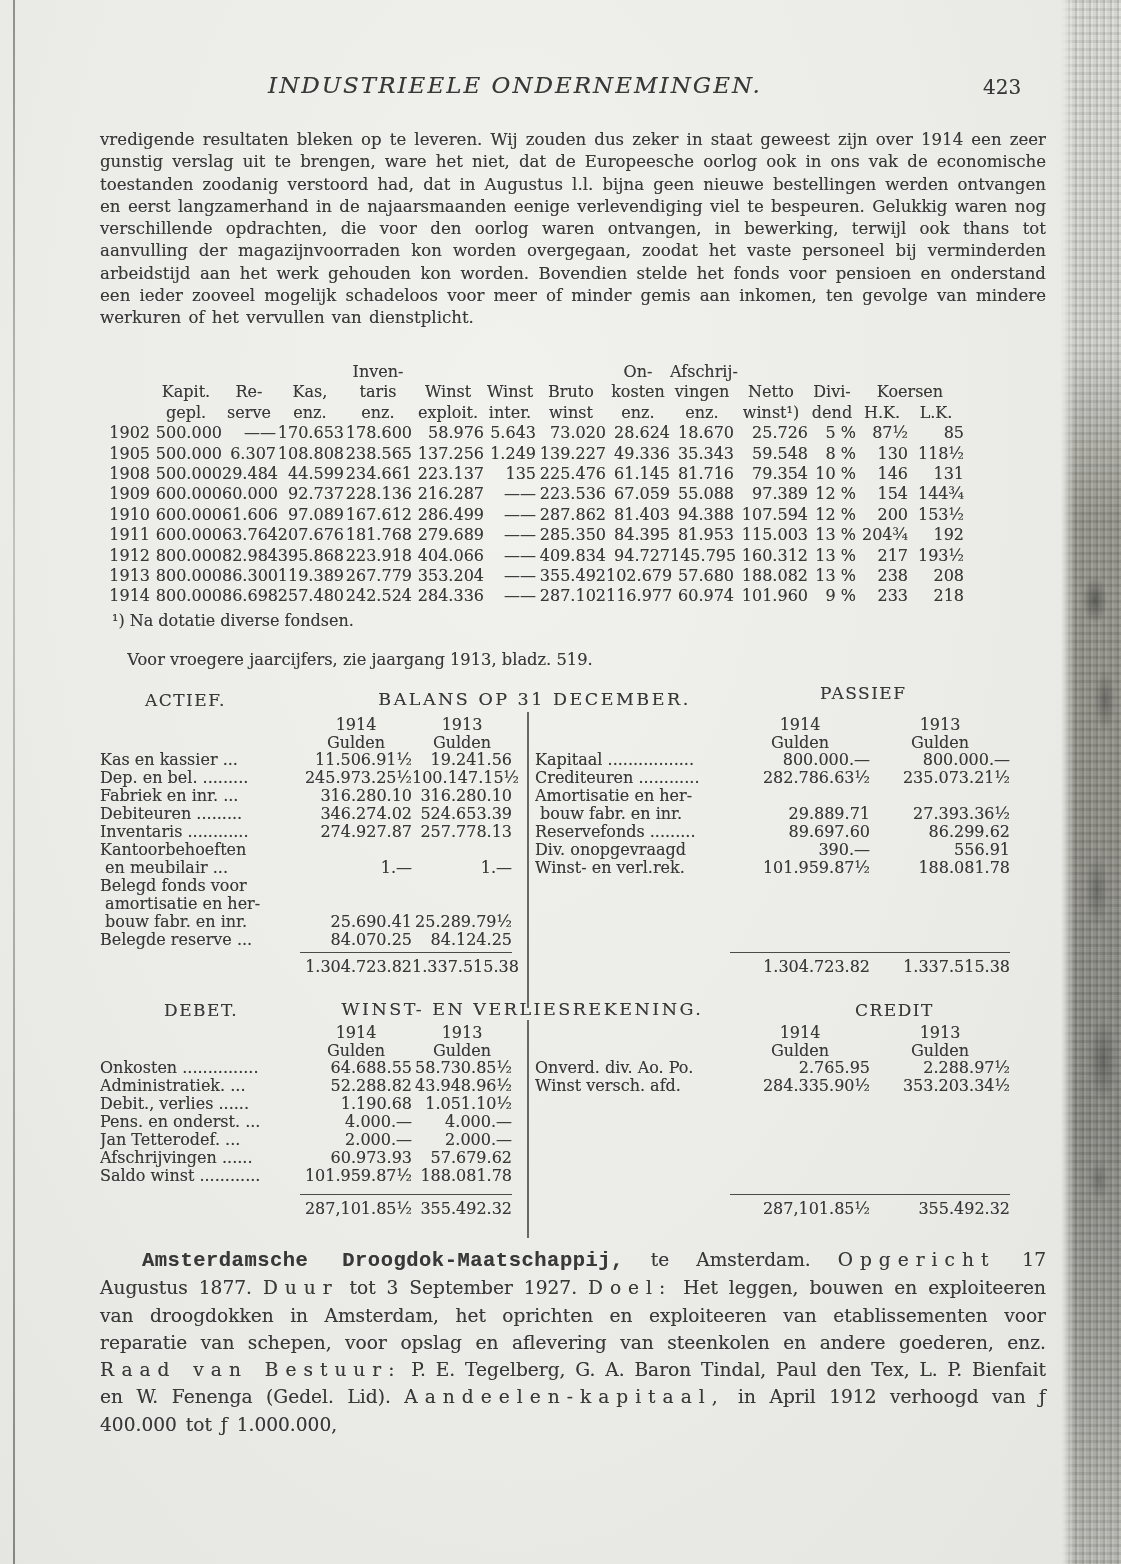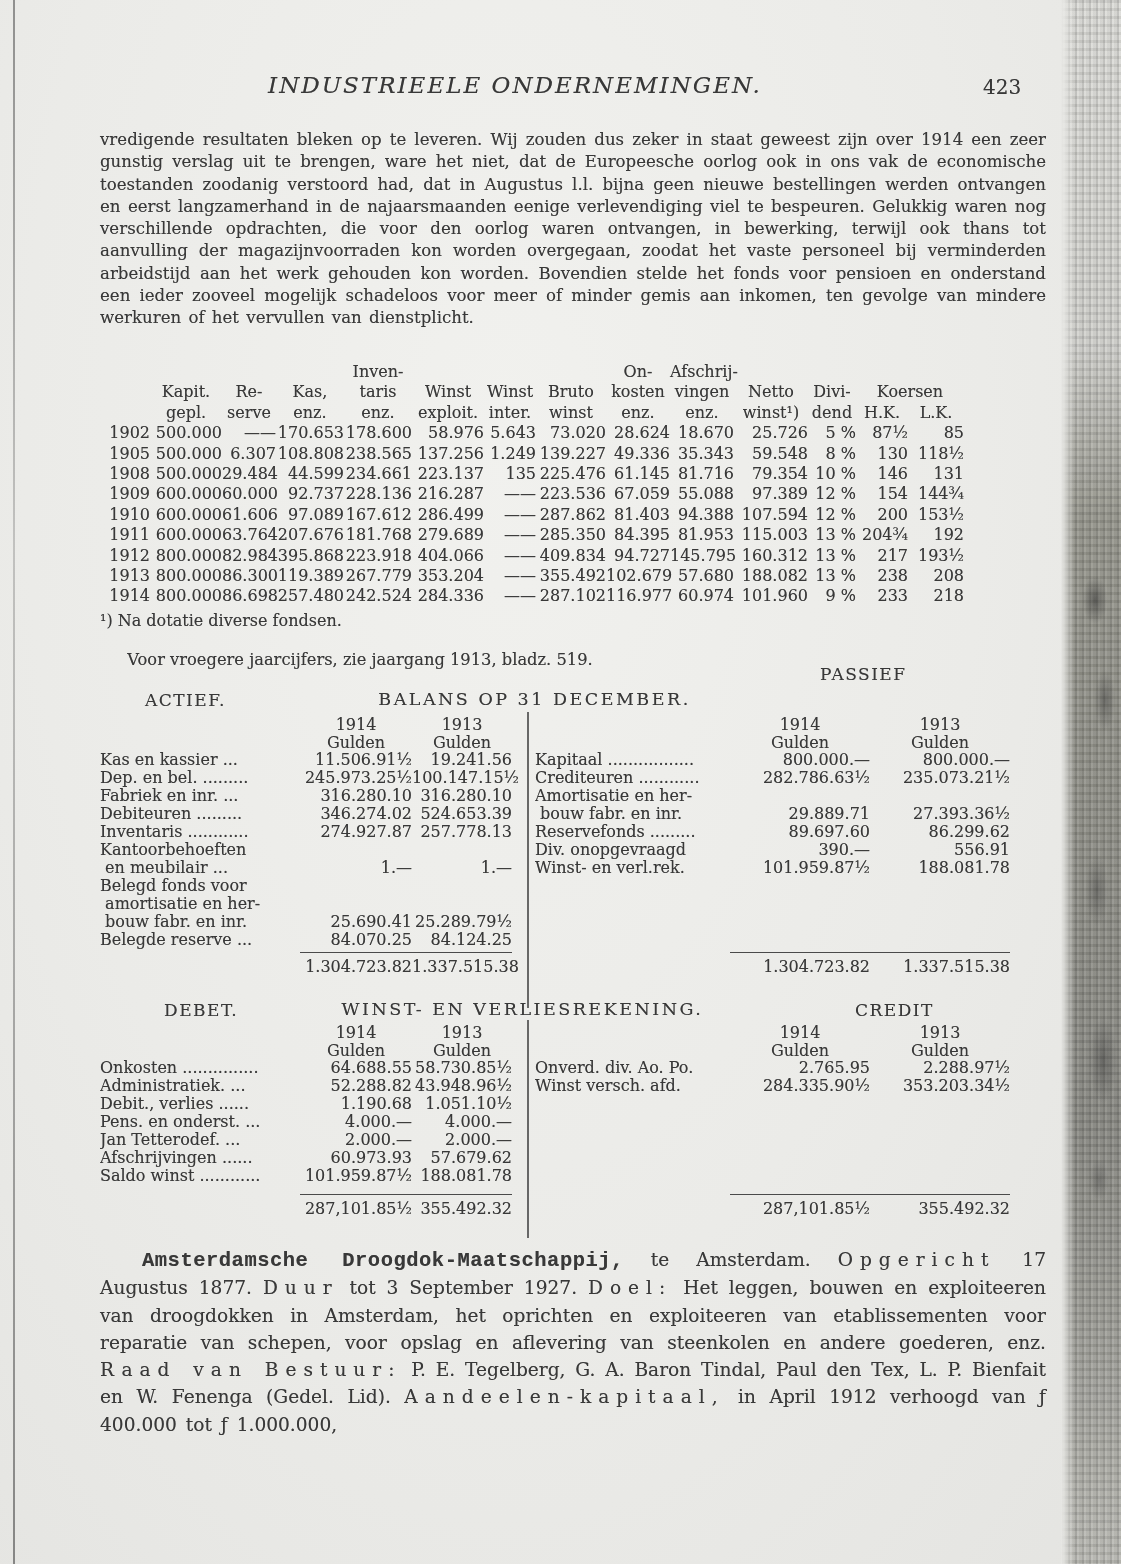--- a/index.html
+++ b/index.html
@@ -35,21 +35,21 @@
   
   .intro{position:absolute; left:100px; top:129px; width:946px; margin:0;
     font-size:16.6px; line-height:22.25px; text-align:justify; word-spacing:2px;}
   
   .yt{position:absolute; left:104px; top:362px; width:870px;}
   .yt table{border-collapse:collapse; table-layout:fixed; width:860px;}
   .yt th,.yt td{padding:0; font-weight:normal; font-size:16px; line-height:20.4px;
     white-space:nowrap; text-align:right;}
   .yt thead th{text-align:center;}
   .yt td:first-child{text-align:right; padding-left:4px;margin-top:12px;}
-  .footnote{position:absolute; left:100px; top:611px; margin:0; font-size:16px;}
+  .footnote{position:absolute; left:112px; top:611px; margin:0; font-size:16px;}
   .note-line{position:absolute; left:60px; top:650px; width:600px; margin:0;
     text-align:center; font-size:16.3px;}
   
   .sec-title{font-size:17.5px; letter-spacing:2.5px; white-space:nowrap;}
   .side-label{font-size:17px; letter-spacing:1.5px; white-space:nowrap;}
   
   .finhalf{position:absolute; font-size:16px;}
   .frow{display:flex; line-height:18px;}
   .flabel{flex:1; white-space:pre; overflow:hidden;}
   .fv{text-align:right; white-space:pre;}
@@ -292,21 +292,21 @@
           </tr>
         </tbody>
     </table>
   </div>
 
   <p class="footnote">¹) Na dotatie diverse fondsen.</p>
   <p class="note-line">Voor vroegere jaarcijfers, zie jaargang 1913, bladz. 519.</p>
 
   <div class="abs side-label" style="left:145px; top:690px;">ACTIEF.</div>
   <div class="abs sec-title" style="left:112px; top:689px; width:845px; text-align:center;">BALANS OP 31 DECEMBER.</div>
-  <div class="abs side-label" style="left:820px; top:664px;">PASSIEF</div>
+  <div class="abs side-label" style="left:820px; top:683px;">PASSIEF</div>
 
   <div class="finhalf L" style="left:100px; top:716px; width:412px;">
     <div class="frow">
       <span class="flabel"></span>
       <span class="fv fv1 vh">1914</span>
       <span class="fv fv2 vh">1913</span>
     </div>
     <div class="frow">
       <span class="flabel"></span>
       <span class="fv fv1 vh">Gulden</span>

